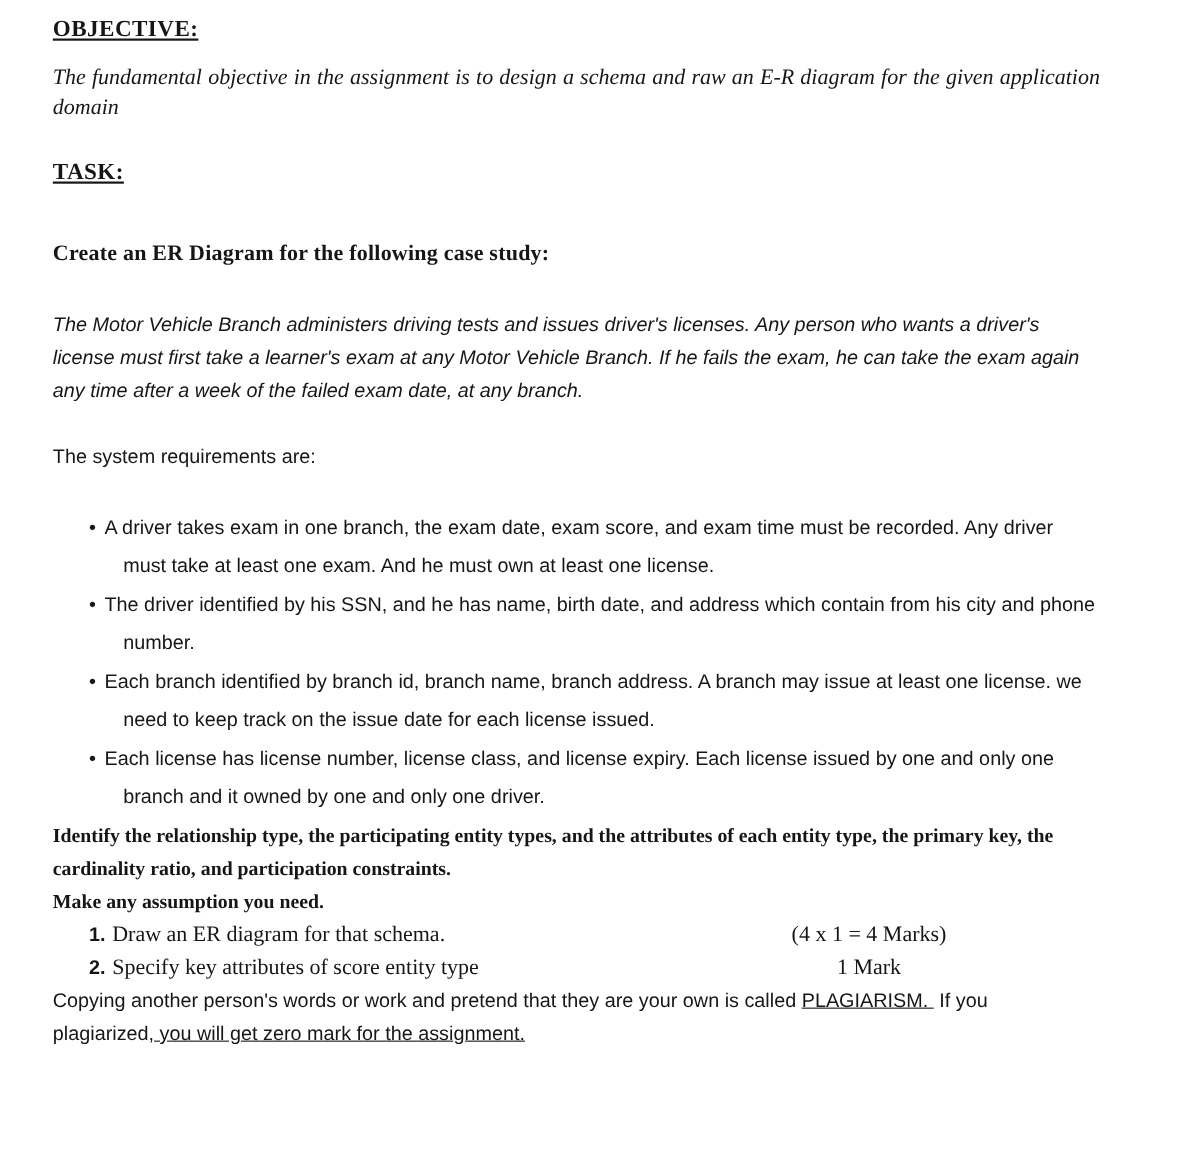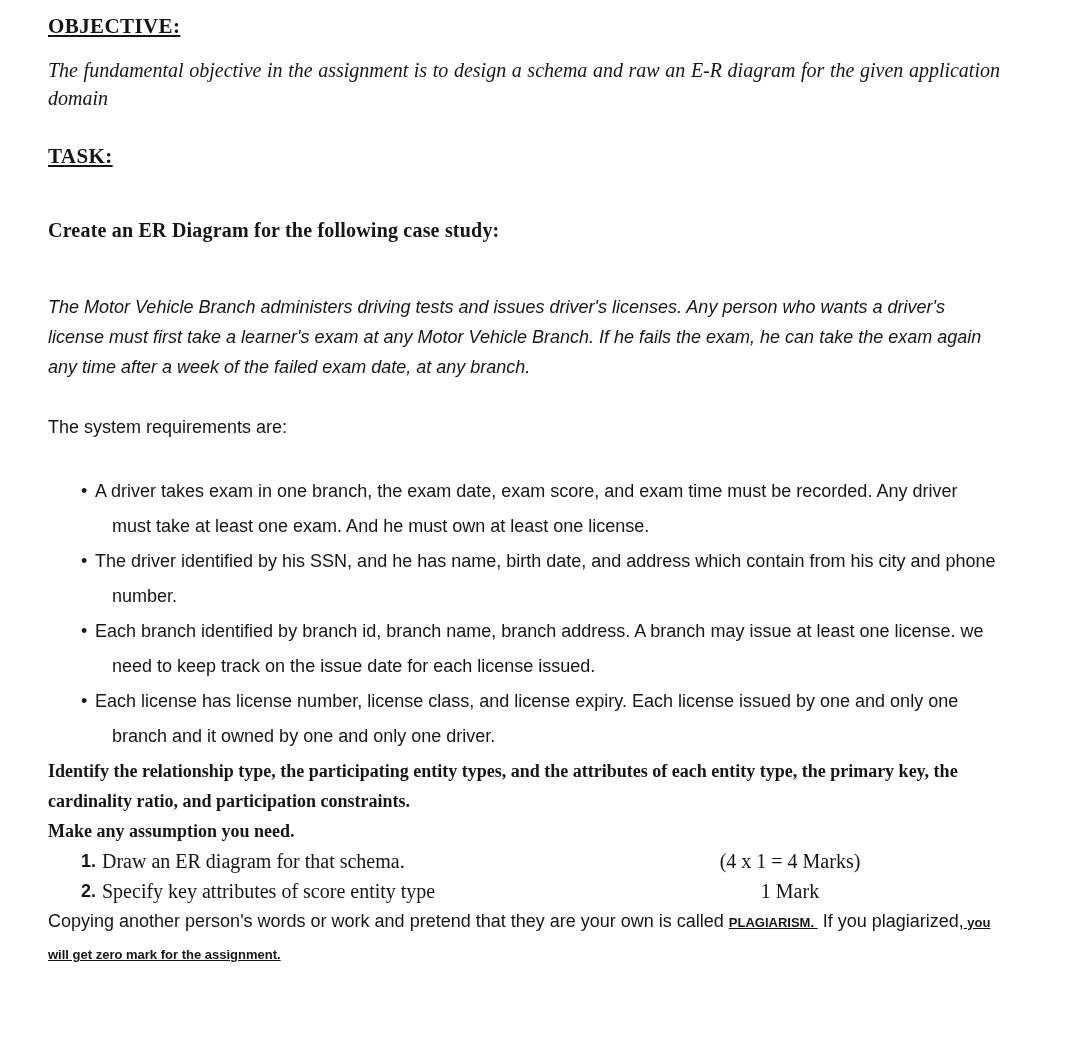--- a/index.html
+++ b/index.html
@@ -77,37 +77,37 @@
   .task-text { flex: 1 1 auto; }
   .task-marks {
     flex: 0 0 420px;
     width: 420px;
     text-align: center;
   }
 
   
   .plag-strong {
     font-family: "Liberation Sans", sans-serif;
-    font-weight: 700;
-    font-size: 13px;
+    font-weight: 400;
+    font-size: 18px;
     text-decoration: underline;
   }
 </style>
 </head>
 <body>
 
 <div class="doc">
 
   <h1 class="h-serif">OBJECTIVE:</h1>
 
   <p class="p-serif mb30">The fundamental objective in the assignment is to design a schema and raw an E-R diagram for the given application domain</p>
 
   <h1 class="h-serif" style="margin-bottom:46px;">TASK:</h1>
 
-  <h2 class="h-serif no-underline" style="font-size:20px; margin-bottom:48px;">Create an ER Diagram for the following case study:</h2>
+  <h2 class="h-serif no-underline" style="font-size:20px; margin-bottom:36px;">Create an ER Diagram for the following case study:</h2>
 
   <p class="p-sans mb30">The Motor Vehicle Branch administers driving tests and issues driver's licenses. Any person who wants a driver's license must first take a learner's exam at any Motor Vehicle Branch. If he fails the exam, he can take the exam again any time after a week of the failed exam date, at any branch.</p>
 
   <p class="p-sans">The system requirements are:</p>
 
   <ul class="req-list">
     <li>A driver takes exam in one branch, the exam date, exam score, and exam time must be recorded. Any driver must take at least one exam. And he must own at least one license.</li>
     <li>The driver identified by his SSN, and he has name, birth date, and address which contain from his city and phone number.</li>
     <li>Each branch identified by branch id, branch name, branch address. A branch may issue at least one license. we need to keep track on the issue date for each license issued.</li>
     <li>Each license has license number, license class, and license expiry. Each license issued by one and only one branch and it owned by one and only one driver.</li>

